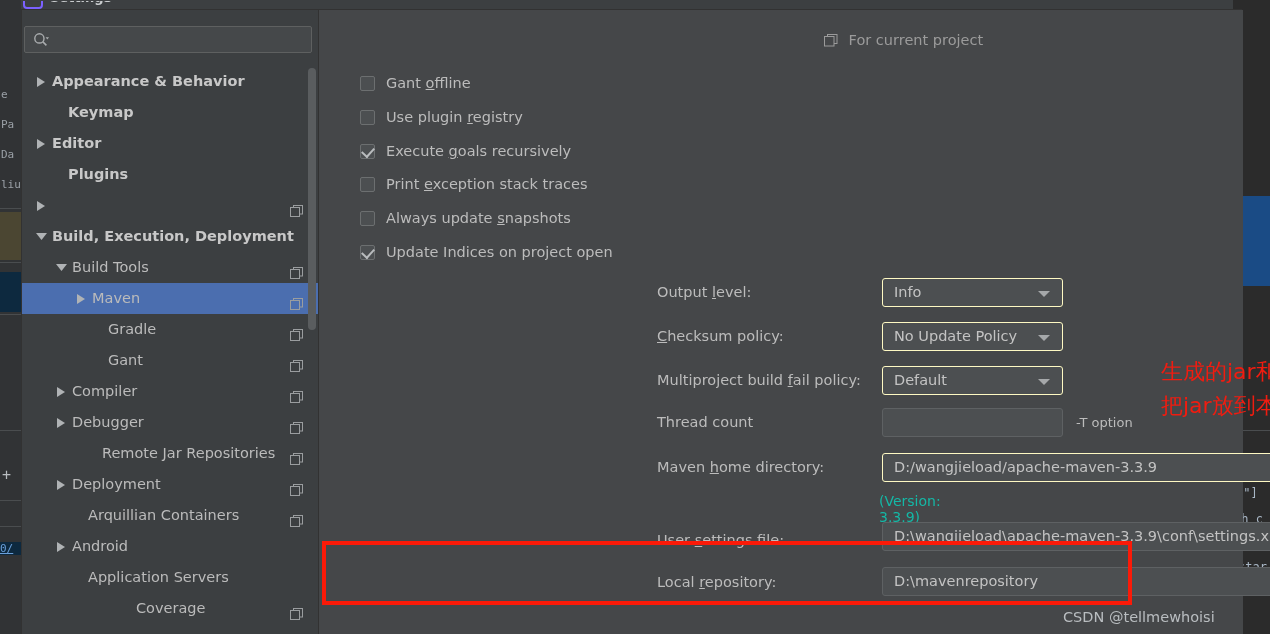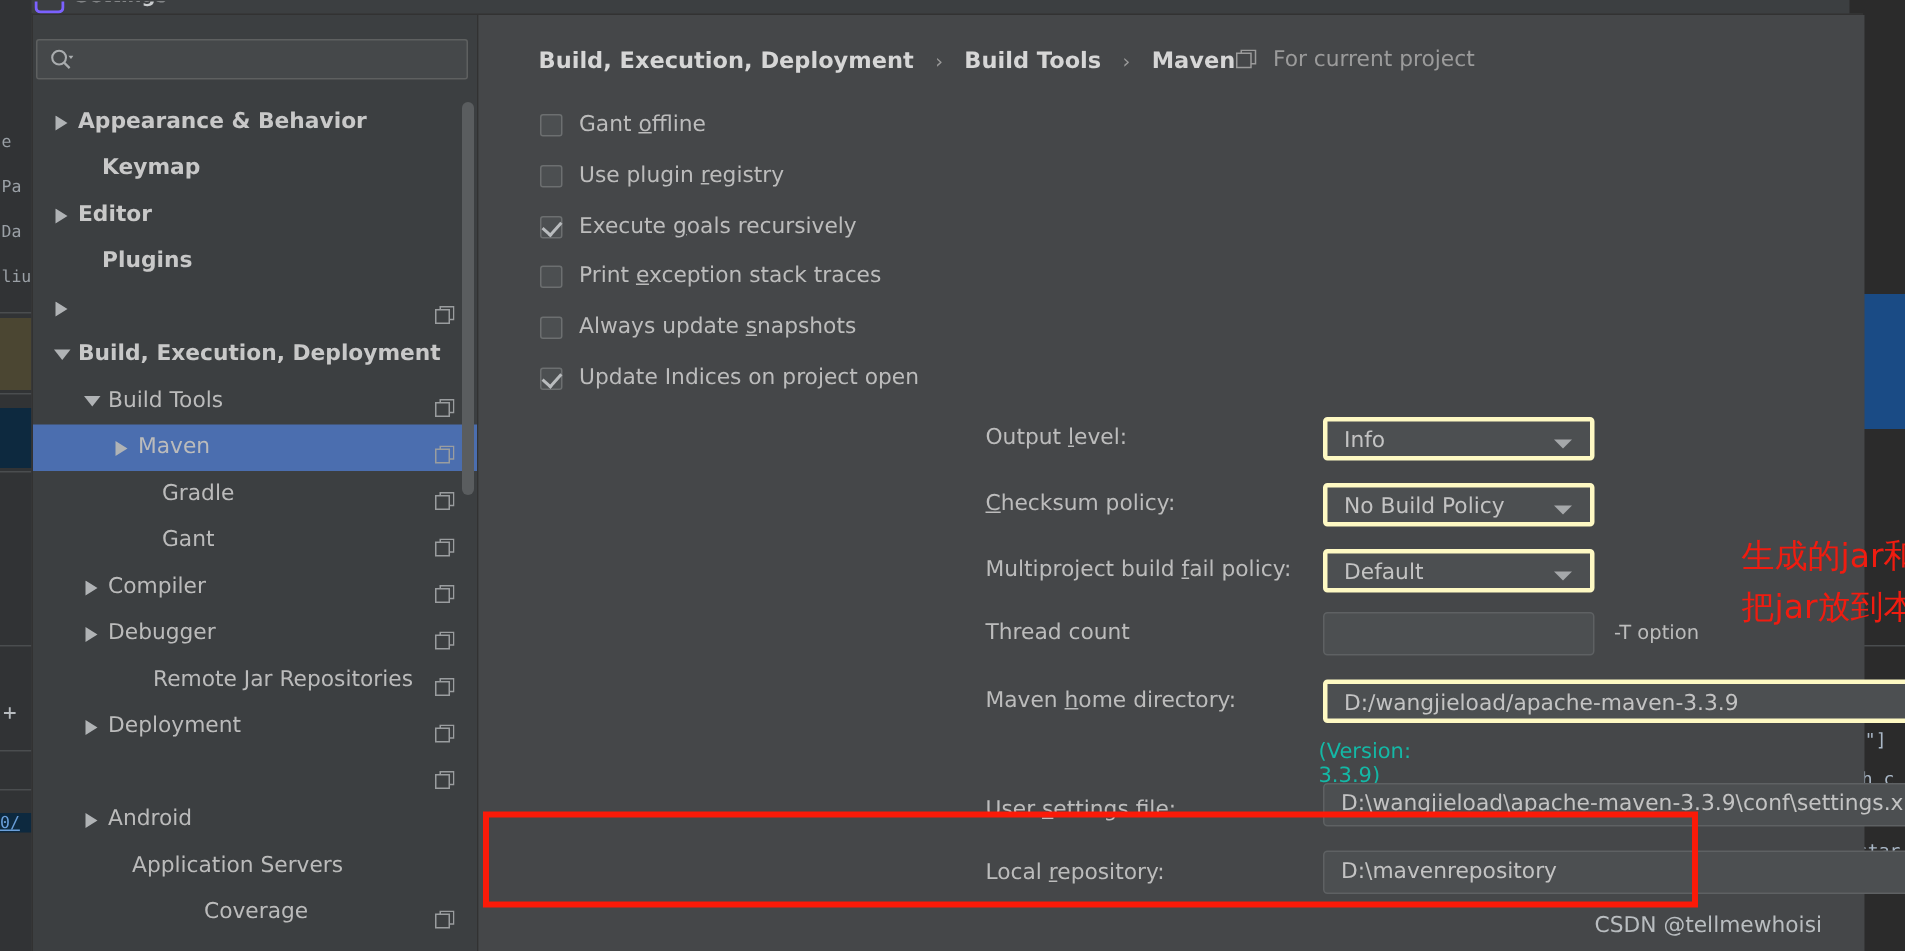--- a/index.html
+++ b/index.html
@@ -84,21 +84,21 @@
     content:""; position:absolute; left:3px; top:0px; width:6px; height:10px;
     border:solid #b9bcbe; border-width:0 2px 2px 0; transform:rotate(42deg);
   }
   .cb-label { position:absolute; left:26px; top:0; color:#bcbcbc; font-size:14.5px; white-space:nowrap; }
   .mn { text-decoration:underline; }
 
   .field-row { position:absolute; }
   .field-label { position:absolute; color:#bcbcbc; font-size:14.5px; white-space:nowrap; }
   .combo {
     position:absolute; height:29px; background:#4c4f51;
-    border:3px solid #fef9c3; border-radius:3px;
+    border:1px solid #fef9c3; border-radius:3px;
   }
   .combo-text { position:absolute; left:11px; top:5px; color:#c3c3c3; font-size:14.5px; white-space:nowrap; }
   .combo-arrow { position:absolute; right:12px; top:12px; width:0; height:0;
                  border-left:6px solid transparent; border-right:6px solid transparent;
                  border-top:6px solid #a5a8aa; }
   .textfield {
     position:absolute; height:29px; background:#4c4f51;
     border:1px solid #5e6163; border-radius:3px;
   }
   .tf-text { position:absolute; left:11px; top:5px; color:#c3c3c3; font-size:14.5px; white-space:nowrap; }
@@ -289,20 +289,21 @@
               <polygon points="1,0 9,5 1,10" fill="#b0b3b5"></polygon>
             </svg>
           </span>
           <span class="tree-label" style="left: 50px;">Deployment</span>
           <span class="copy-icon"><svg width="13" height="13" viewBox="0 0 13 13">
               <rect x="3.5" y="0.5" width="9" height="8.5" fill="none" stroke="#9a9d9f"></rect>
               <rect x="0.5" y="2.5" width="9" height="9" fill="#3c3f41" stroke="#9a9d9f"></rect>
             </svg></span>
         </div>
         <div class="tree-row">
+          <span class="tree-label" style="left: 66px;">Arquillian Containers</span>
           <span class="copy-icon"><svg width="13" height="13" viewBox="0 0 13 13">
               <rect x="3.5" y="0.5" width="9" height="8.5" fill="none" stroke="#9a9d9f"></rect>
               <rect x="0.5" y="2.5" width="9" height="9" fill="#3c3f41" stroke="#9a9d9f"></rect>
             </svg></span>
         </div>
         <div class="tree-row">
           <span class="arrow" style="left: 34px;">
             <svg width="12" height="11" viewBox="0 0 12 11">
               <polygon points="1,0 9,5 1,10" fill="#b0b3b5"></polygon>
             </svg>
@@ -321,27 +322,20 @@
         </div>
       </div>
 
     <div class="scroll-track"></div>
     <div class="scroll-thumb"></div>
     <div class="v-sep"></div>
   </div>
 
   <div id="content">
 
-    <div class="breadcrumb">
-      <span>Build, Execution, Deployment</span>
-      <span class="crumb-sep">›</span>
-      <span>Build Tools</span>
-      <span class="crumb-sep">›</span>
-      <span>Maven</span>
-    </div>
 
     <div class="for-project">
       <svg class="pi" viewBox="0 0 14 13">
         <rect x="3.5" y="0.5" width="9.5" height="9" fill="none" stroke="#9b9b9b" stroke-width="1"></rect>
         <rect x="0.5" y="2.5" width="9.5" height="9.5" fill="#454749" stroke="#9b9b9b" stroke-width="1"></rect>
       </svg>
       <span>For current project</span>
     </div>
 
     <div id="checkbox-list">
@@ -374,21 +368,21 @@
         <div class="field-row">
           <div class="field-label" style="left:338px; top:274px;"><span>Output </span><span class="mn">l</span><span>evel:</span></div>
           <div class="combo" style="left:563px; top:268px; width:181px;">
             <div class="combo-text">Info</div>
             <div class="combo-arrow"></div>
           </div>
         </div>
         <div class="field-row">
           <div class="field-label" style="left:338px; top:318px;"><span></span><span class="mn">C</span><span>hecksum policy:</span></div>
           <div class="combo" style="left:563px; top:312px; width:181px;">
-            <div class="combo-text">No Build Policy</div>
+            <div class="combo-text">No Update Policy</div>
             <div class="combo-arrow"></div>
           </div>
         </div>
         <div class="field-row">
           <div class="field-label" style="left:338px; top:362px;"><span>Multiproject build </span><span class="mn">f</span><span>ail policy:</span></div>
           <div class="combo" style="left:563px; top:356px; width:181px;">
             <div class="combo-text">Default</div>
             <div class="combo-arrow"></div>
           </div>
         </div>

